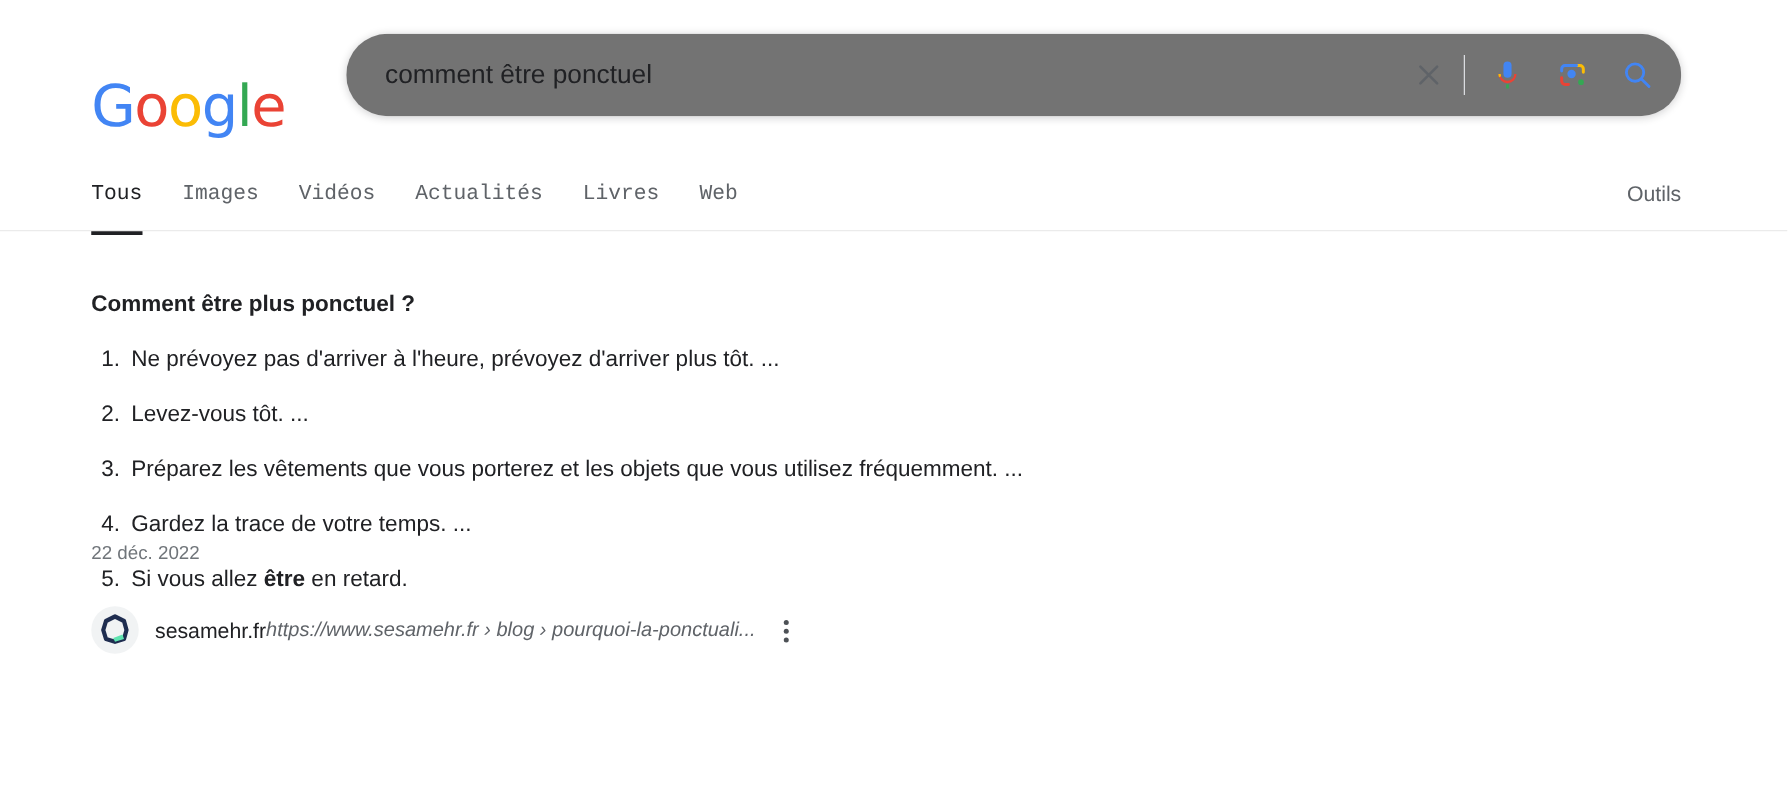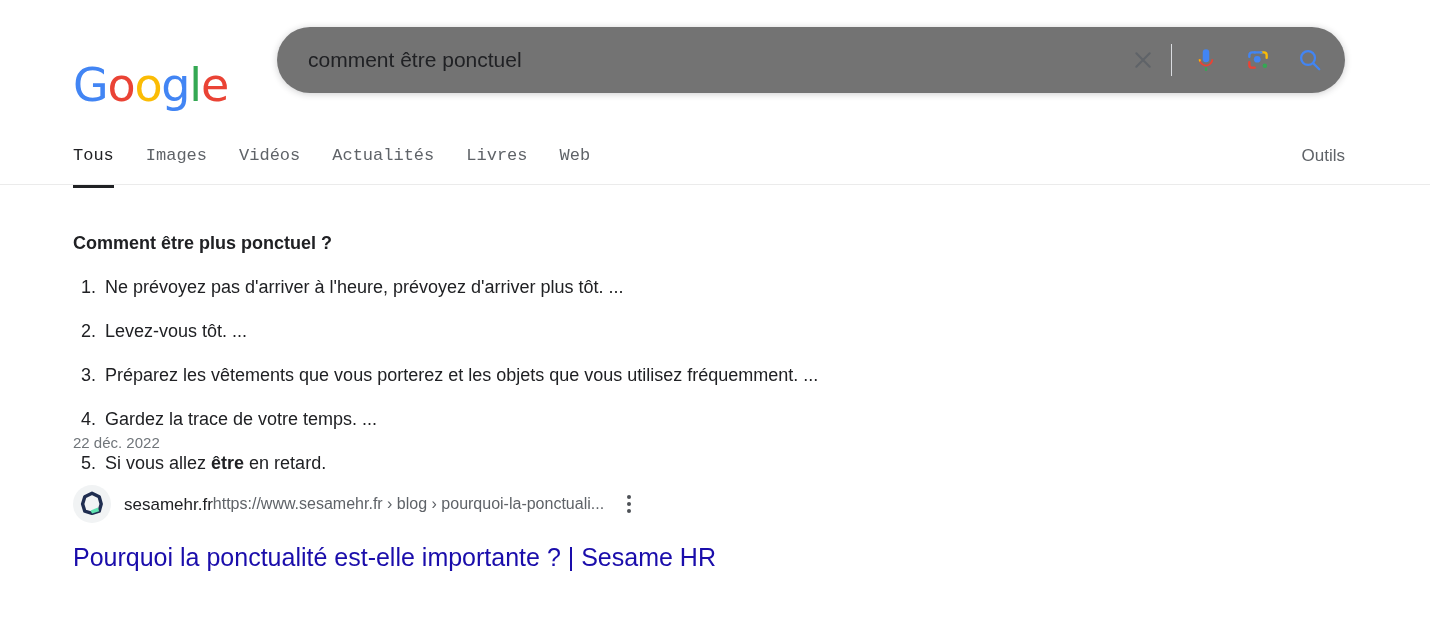--- a/index.html
+++ b/index.html
@@ -202,22 +202,23 @@
     flex-direction: row;
     justify-content: center;
   }
   .result-site {
     font-size: 17px;
     line-height: 23px;
     color: #202124;
   }
   .result-url-row {
     display: flex;
-    align-items: flex-start;
+    align-items: flex-end;
     gap: 14px;
+    font-style: italic;
   }
   .result-url {
     font-size: 16px;
     line-height: 22px;
     color: #5f6368;
     white-space: nowrap;
   }
   .kebab {
     width: 22px;
     height: 22px;
@@ -334,16 +335,15 @@
         <div class="result-url-row">
           <div class="result-url">https://www.sesamehr.fr › blog › pourquoi-la-ponctuali...</div>
           <div class="kebab" title="À propos de ce résultat">
             <i></i>
               <i></i>
               <i></i>
           </div>
         </div>
       </div>
     </div>
-    <a class="result-title" href="#">Pourquoi la ponctualité est-elle importante ? | Sesame HR</a>
   </div>
 
 </div>
 
 </body></html>

